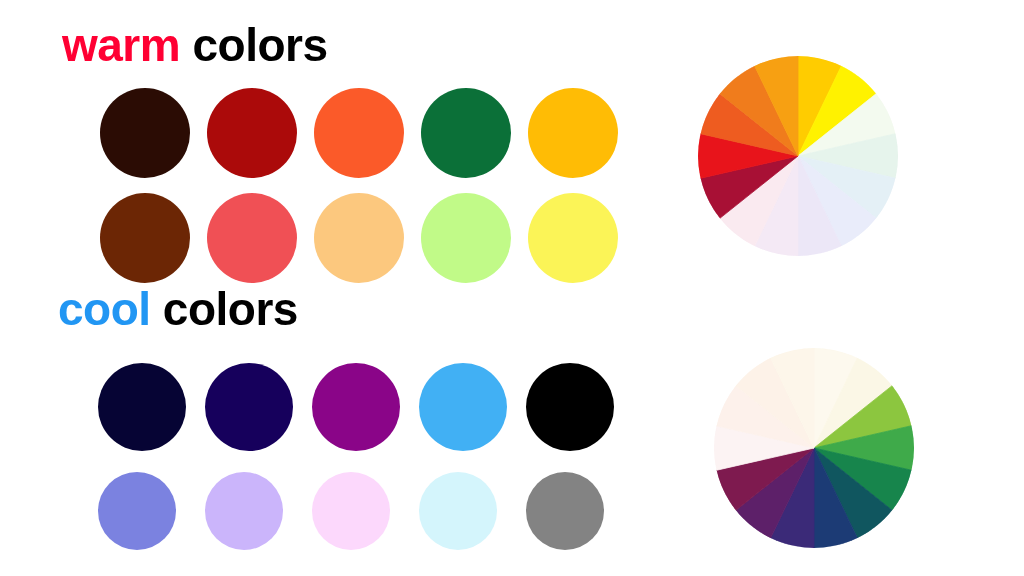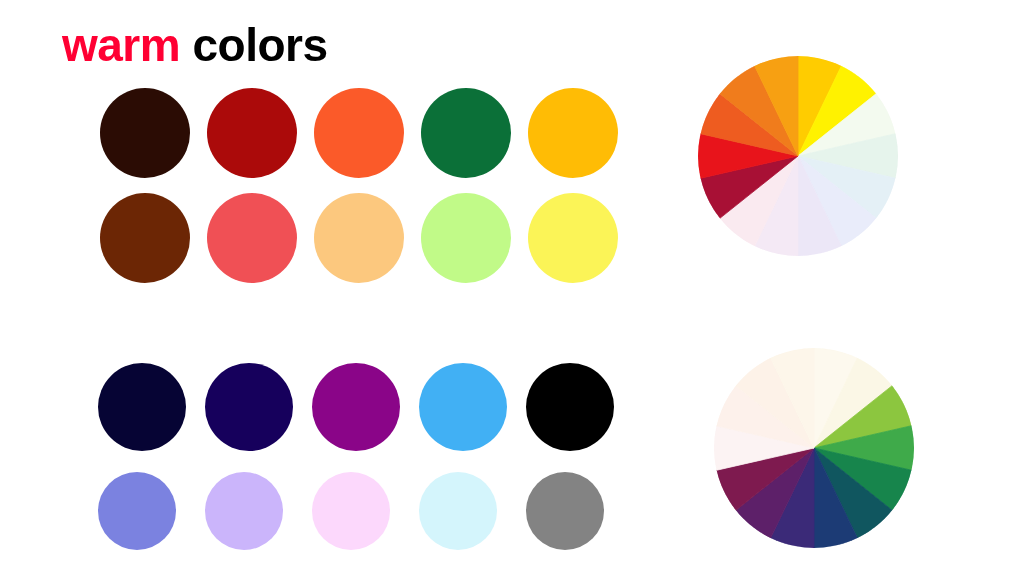--- a/index.html
+++ b/index.html
@@ -85,20 +85,23 @@
       <div class="swatch" style="background: rgb(255, 188, 5);"></div>
     </div>
   <div class="swatch-row" id="warm-row-2">
       <div class="swatch" style="background: rgb(108, 38, 5);"></div>
       <div class="swatch" style="background: rgb(240, 80, 85);"></div>
       <div class="swatch" style="background: rgb(252, 200, 126);"></div>
       <div class="swatch" style="background: rgb(193, 250, 136);"></div>
       <div class="swatch" style="background: rgb(251, 244, 87);"></div>
     </div>
 
+  <div class="heading" id="heading-cool">
+    <span class="accent-cool">cool</span><span class="neutral"> colors</span>
+  </div>
 
   <div class="swatch-row" id="cool-row-1">
       <div class="swatch" style="background: rgb(6, 4, 52);"></div>
       <div class="swatch" style="background: rgb(22, 0, 92);"></div>
       <div class="swatch" style="background: rgb(138, 5, 136);"></div>
       <div class="swatch" style="background: rgb(65, 176, 244);"></div>
       <div class="swatch" style="background: rgb(0, 0, 0);"></div>
     </div>
   <div class="swatch-row" id="cool-row-2">
       <div class="swatch" style="background: rgb(123, 130, 224);"></div>

